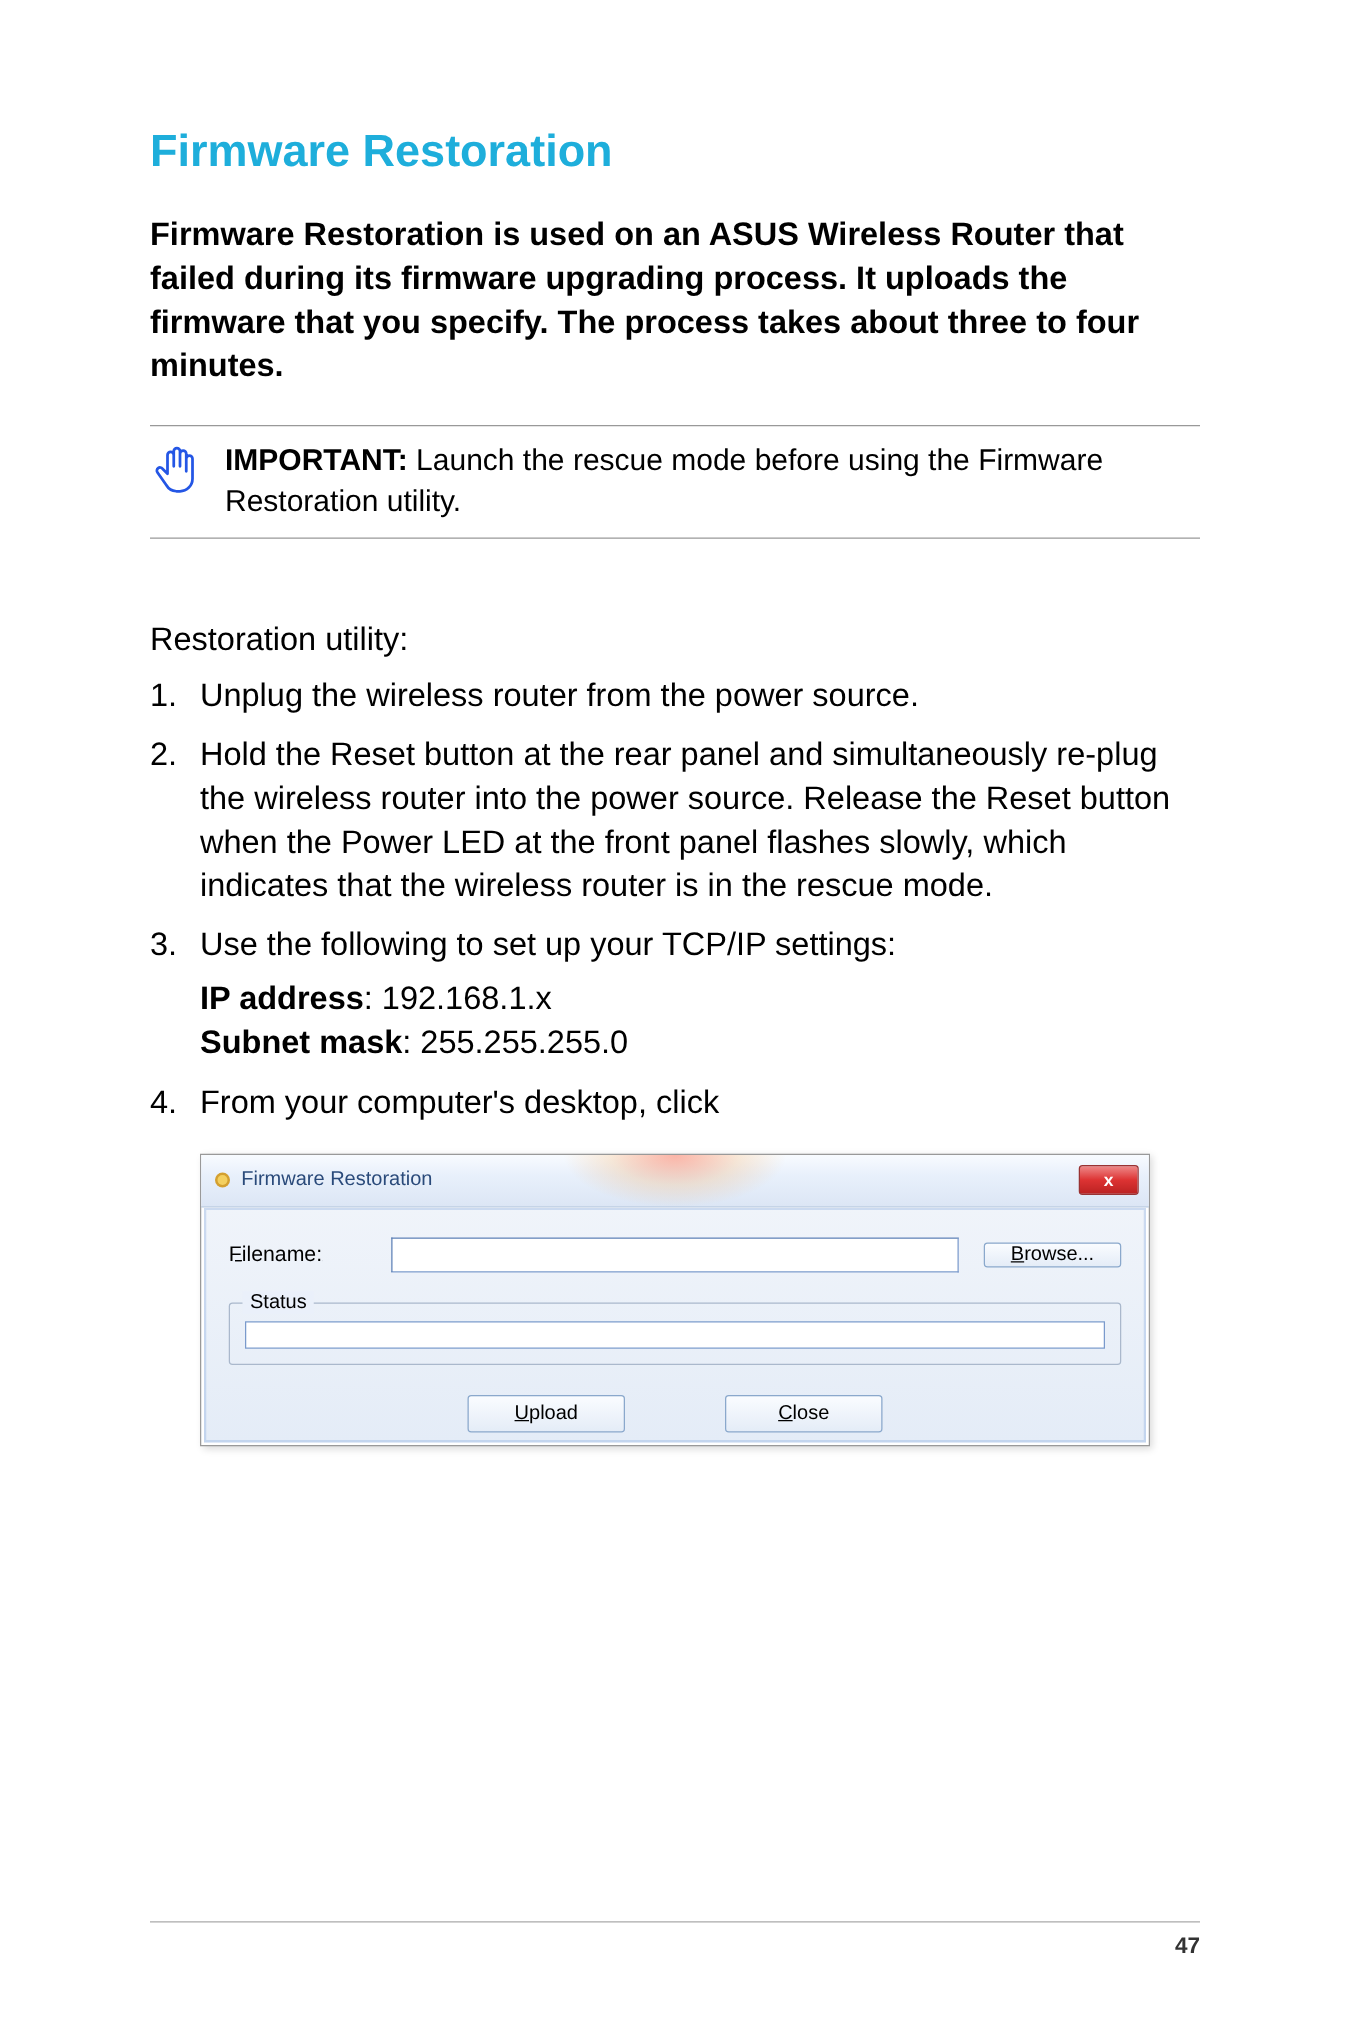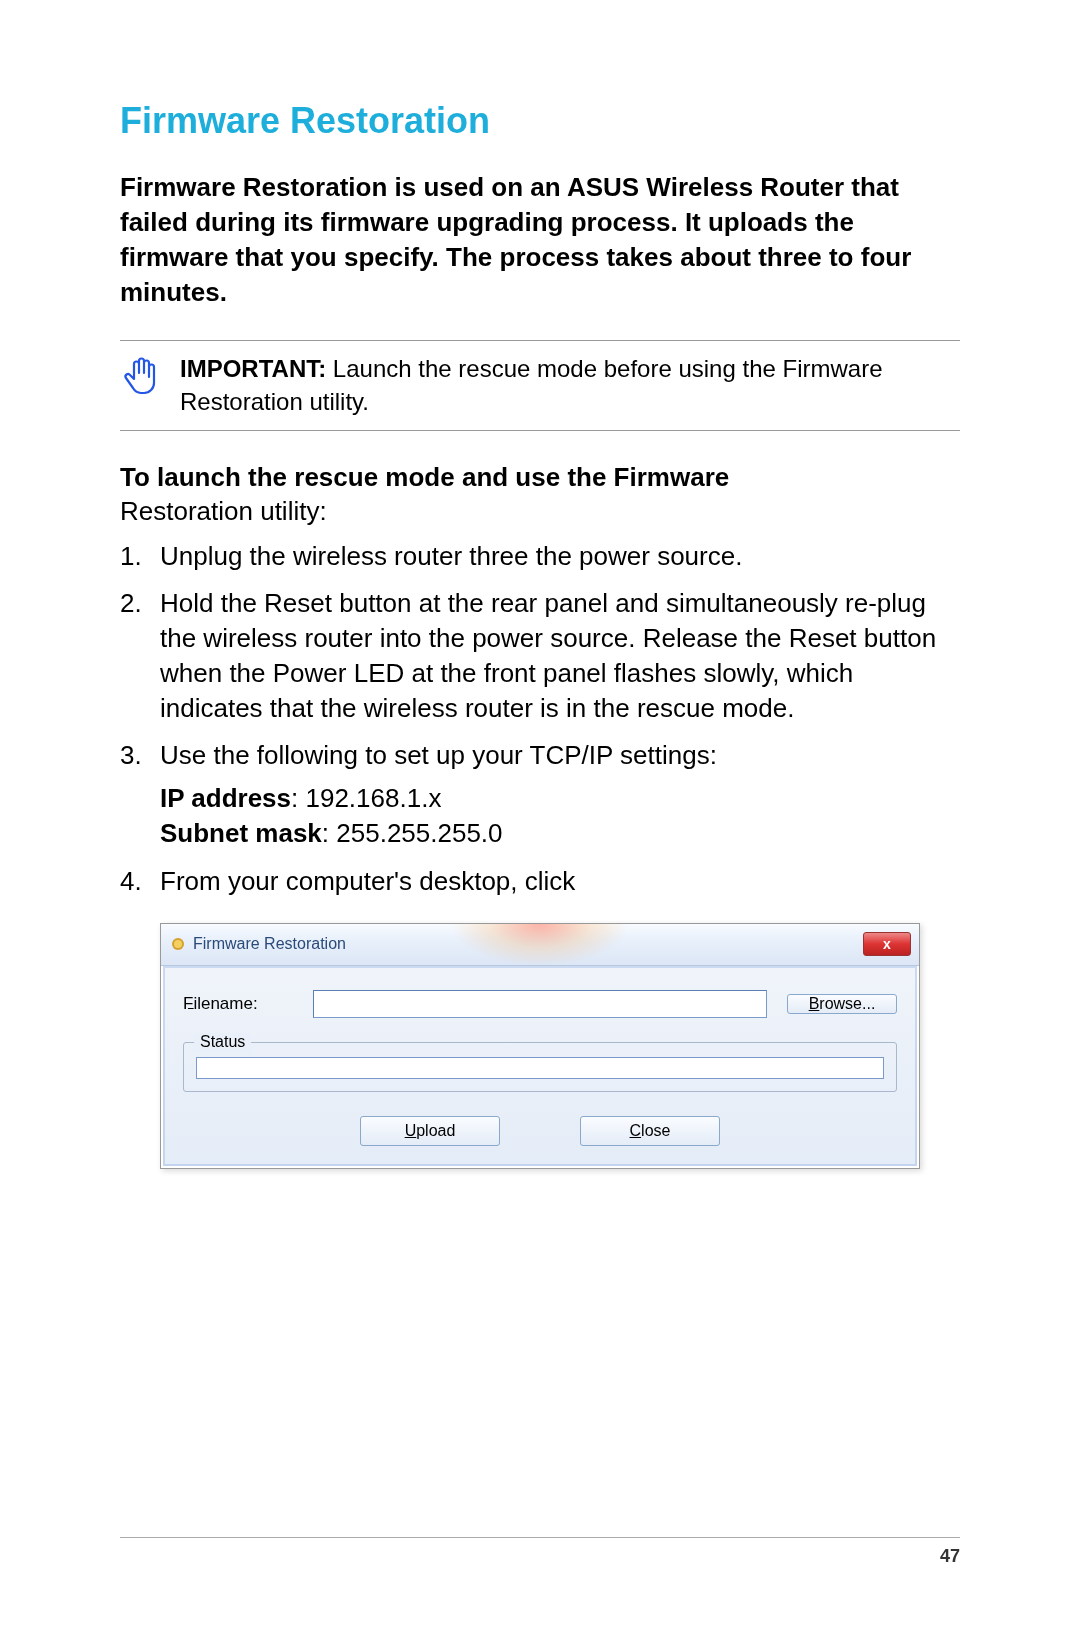--- a/index.html
+++ b/index.html
@@ -142,21 +142,21 @@
       display: flex;
       align-items: center;
       justify-content: center;
       color: #fff;
       font-weight: bold;
       font-size: 14px;
       z-index: 1;
     }
     .dialog-body {
       background: linear-gradient(to bottom, #f0f4fa 0%, #e4ecf7 100%);
-      padding: 24px 20px 20px 20px;
+      padding: 24px 20px 8px 20px;
       border: 2px solid transparent;
       border-top: none;
       background-clip: padding-box;
       box-shadow: inset 0 0 0 2px rgba(120,160,220,0.3);
     }
     .filename-row {
       display: flex;
       align-items: center;
       gap: 20px;
       margin-bottom: 24px;
@@ -219,21 +219,21 @@
       height: 22px;
       background: #fff;
       border: 1px solid #7a9acc;
     }
     .dialog-buttons {
       display: flex;
       justify-content: center;
       gap: 80px;
     }
     .dlg-btn {
-      width: 140px;
+      width: 126px;
       height: 30px;
       background: linear-gradient(to bottom, #fafcff 0%, #e4ecf7 100%);
       border: 1px solid #8aa8cc;
       border-radius: 3px;
       font-size: 16px;
       color: #000;
       display: flex;
       align-items: center;
       justify-content: center;
     }
@@ -263,26 +263,26 @@
     <svg viewBox="0 0 36 46" fill="none" stroke="#2456E5" stroke-width="2.2">
       <path d="M12 18 V9 a2.5 2.5 0 0 1 5 0 V18 M17 18 V6 a2.5 2.5 0 0 1 5 0 V18 M22 18 V8 a2.5 2.5 0 0 1 5 0 V22 M12 18 V24 L8 20 a2.5 2.5 0 0 0 -4 3 l7 10 a10 10 0 0 0 8 5 h3 a10 10 0 0 0 10 -10 V12 a2.5 2.5 0 0 0 -5 0 V18" stroke-linejoin="round" stroke-linecap="round"></path>
     </svg>
   </div>
   <div class="important-text">
     <strong>IMPORTANT:</strong><span> Launch the rescue mode before using the Firmware Restoration utility.</span>
   </div>
 </div>
 
 <div class="launch-heading">
-  <span class="bold">To launch the rescue mode and use the Firmware</span><br>
+  <br>
   <span class="normal">Restoration utility:</span>
 </div>
 
 <ol>
-  <li>Unplug the wireless router three the power source.</li>
+  <li>Unplug the wireless router from the power source.</li>
   <li>Hold the Reset button at the rear panel and simultaneously re-plug the wireless router into the power source. Release the Reset button when the Power LED at the front panel flashes slowly, which indicates that the wireless router is in the rescue mode.</li>
   <li>
     <span>Use the following to set up your TCP/IP settings:</span>
     <div class="ip-line">
       <strong>IP address</strong><span>: 192.168.1.x</span>
     </div>
     <div>
       <strong>Subnet mask</strong><span>: 255.255.255.0</span>
     </div>
   </li>

